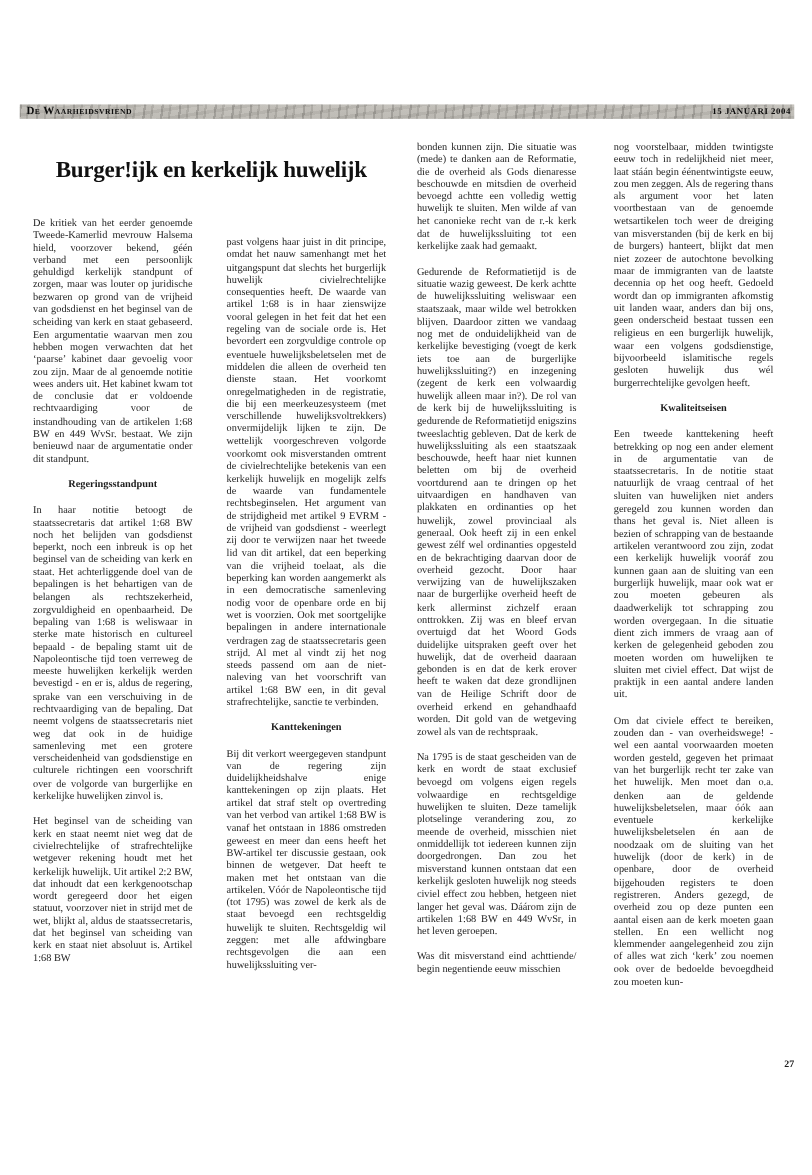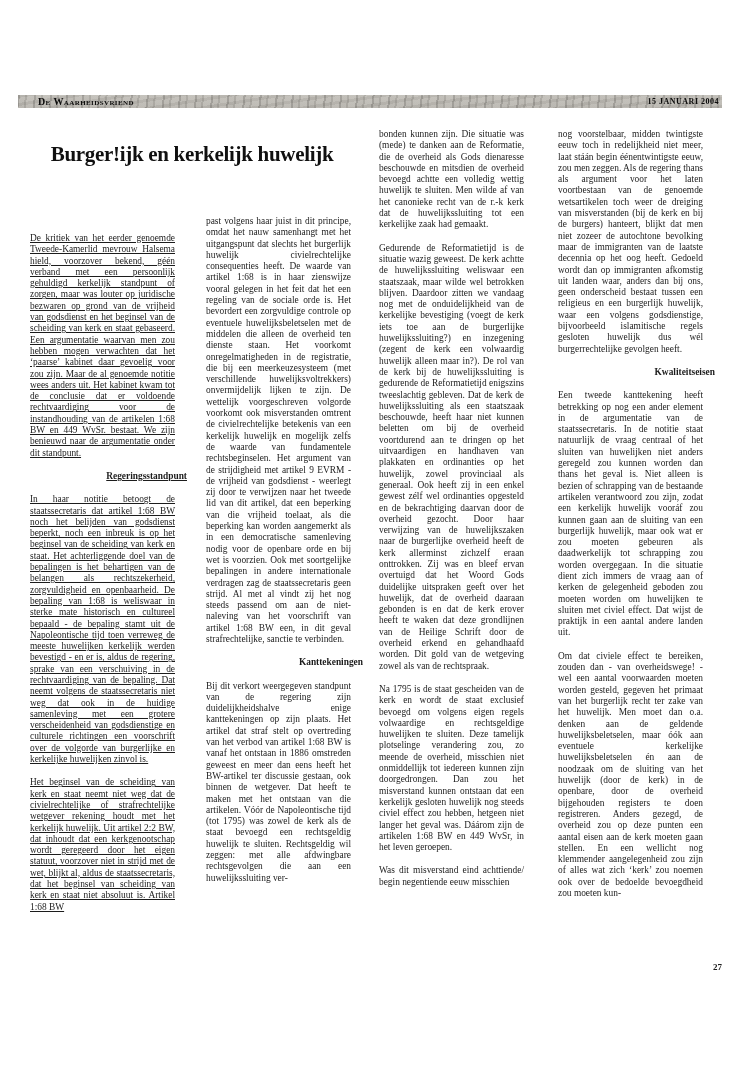--- a/index.html
+++ b/index.html
@@ -22,21 +22,21 @@
       linear-gradient(#c2bfb9,#b5b2ac);
     display:flex;align-items:center;justify-content:space-between;
   }
   .band .mast{
     font-family:"Liberation Serif", serif;
     font-variant:small-caps;
     font-weight:bold;
     font-size:10px;line-height:13px;
     letter-spacing:0.4px;
     color:#0c0c0c;
-    padding-left:20px;
+    padding-left:6px;
   }
   .band .date{
     font-family:"Liberation Serif", serif;
     font-weight:bold;
     font-size:8px;line-height:13px;
     text-transform:uppercase;
     letter-spacing:0.5px;
     color:#0c0c0c;
     padding-right:3px;
   }
@@ -69,23 +69,23 @@
     width:169px;
     font-size:9.4px;
     line-height:11.3px;
     text-align:justify;
     color:#1c1c1c;
   }
   .col p{margin:12px;}
   .col .h{
     font-weight:bold;
     margin:11px 0 0 0;
-    text-align:right;
+    text-align:center;
   }
-  #col1{left:18px;top:221px;height:786px;text-decoration:underline;}
+  #col1{left:18px;top:186px;height:786px;}
   #col2{left:194px;top:204px;height:786px;}
   #col3{left:367px;top:117px;height:873px;}
   #col4{left:546px;top:117px;height:873px;}
 
   .pagenum{
     position:absolute;right:16px;top:962px;
     font-size:9px;font-weight:bold;color:#1c1c1c;
   }
 </style>
 </head>

